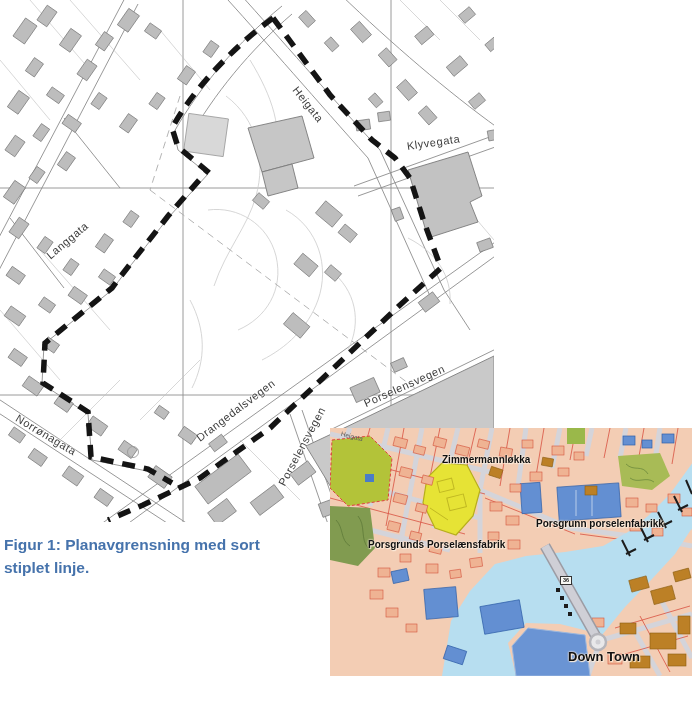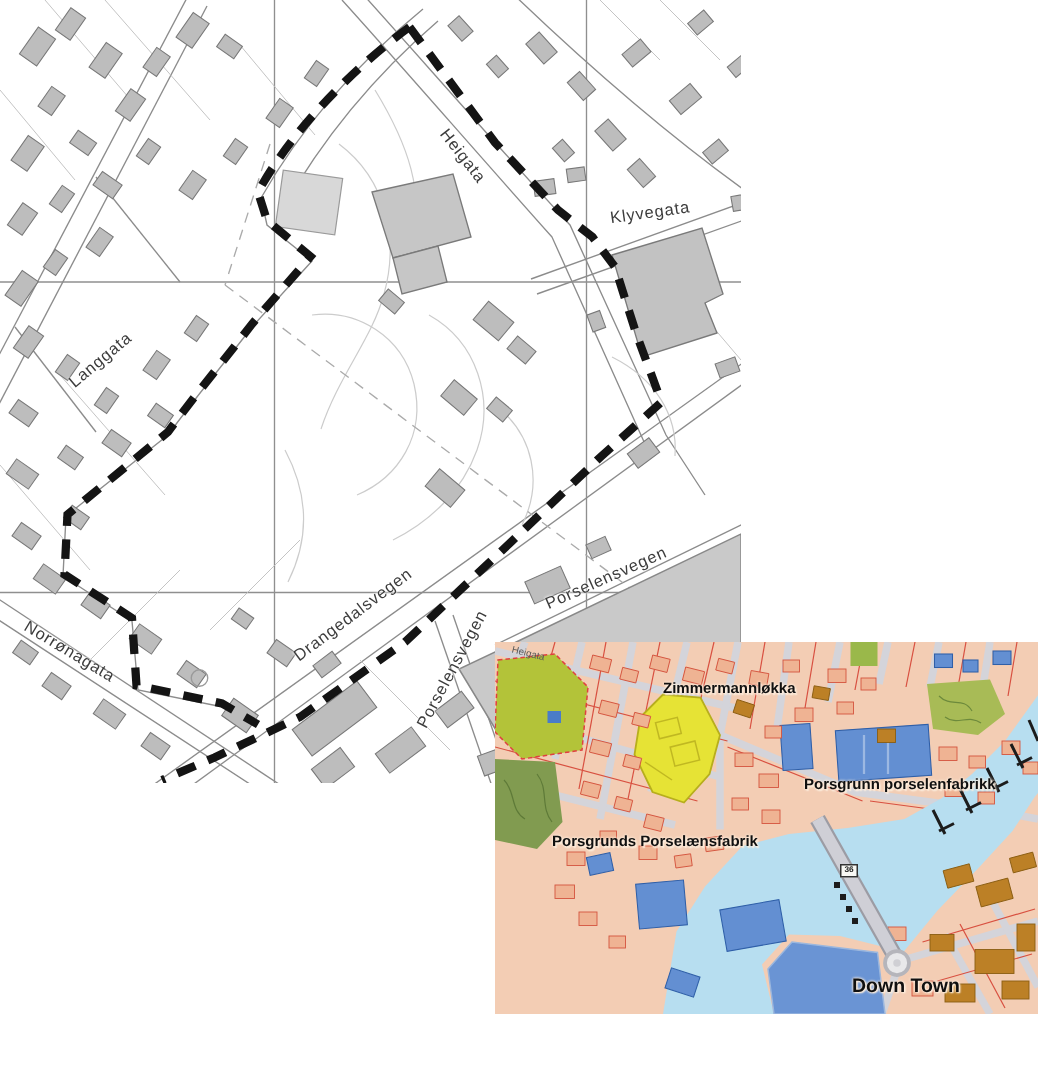--- a/index.html
+++ b/index.html
@@ -179,20 +179,21 @@
 
     <span class="m1label" style="left:300px;top:84px;transform:rotate(52deg);">Heigata</span>
     <span class="m1label" style="left:406px;top:140px;transform:rotate(-8deg);">Klyvegata</span>
     <span class="m1label" style="left:44px;top:252px;transform:rotate(-40deg);">Langgata</span>
     <span class="m1label" style="left:20px;top:412px;transform:rotate(31deg);">Norrønagata</span>
     <span class="m1label" style="left:194px;top:434px;transform:rotate(-37deg);">Drangedalsvegen</span>
     <span class="m1label" style="left:362px;top:398px;transform:rotate(-24deg);">Porselensvegen</span>
     <span class="m1label" style="left:276px;top:482px;transform:rotate(-62deg);">Porselensvegen</span>
   </div>
 
+  <div class="caption" style="left:4px;top:534px;width:292px;color:#4673ac;">Figur 1: Planavgrensning med sort stiplet linje.</div>
 
   <div class="map2">
     <svg width="362" height="248" viewBox="0 0 362 248">
 
       <rect x="0" y="0" width="362" height="248" fill="#f3cdb4"></rect>
 
       <g stroke="#d4d4da" stroke-width="5" fill="none">
         <path d="M0,6 L160,44"></path>
         <path d="M0,48 L150,90"></path>
         <path d="M0,92 L120,122"></path>
@@ -340,19 +341,19 @@
           <rect x="238" y="184" width="4" height="4"></rect>
       </g>
 
       <circle cx="268" cy="214" r="8" fill="#e8e8ea" stroke="#b5b5bb" stroke-width="2.5"></circle>
       <circle cx="268" cy="214" r="2.5" fill="#cfcfd4"></circle>
     </svg>
 
     <span class="m2small" style="left:12px;top:2px;transform:rotate(14deg);">Heigata</span>
     <span class="m2label" style="left:112px;top:26px;">Zimmermannløkka</span>
     <span class="m2label" style="left:186px;top:90px;padding-left:20px;">Porsgrunn porselenfabrikk</span>
-    <span class="m2label" style="left:38px;top:128px;">Porsgrunds Porselænsfabrik</span>
+    <span class="m2label" style="left:38px;top:111px;">Porsgrunds Porselænsfabrik</span>
     <span class="m2label" style="left:238px;top:221px;font-size:13px;">Down Town</span>
     <span class="badge" style="left:230px;top:148px;">36</span>
   </div>
 
 
 </div>
 
 </body></html>

